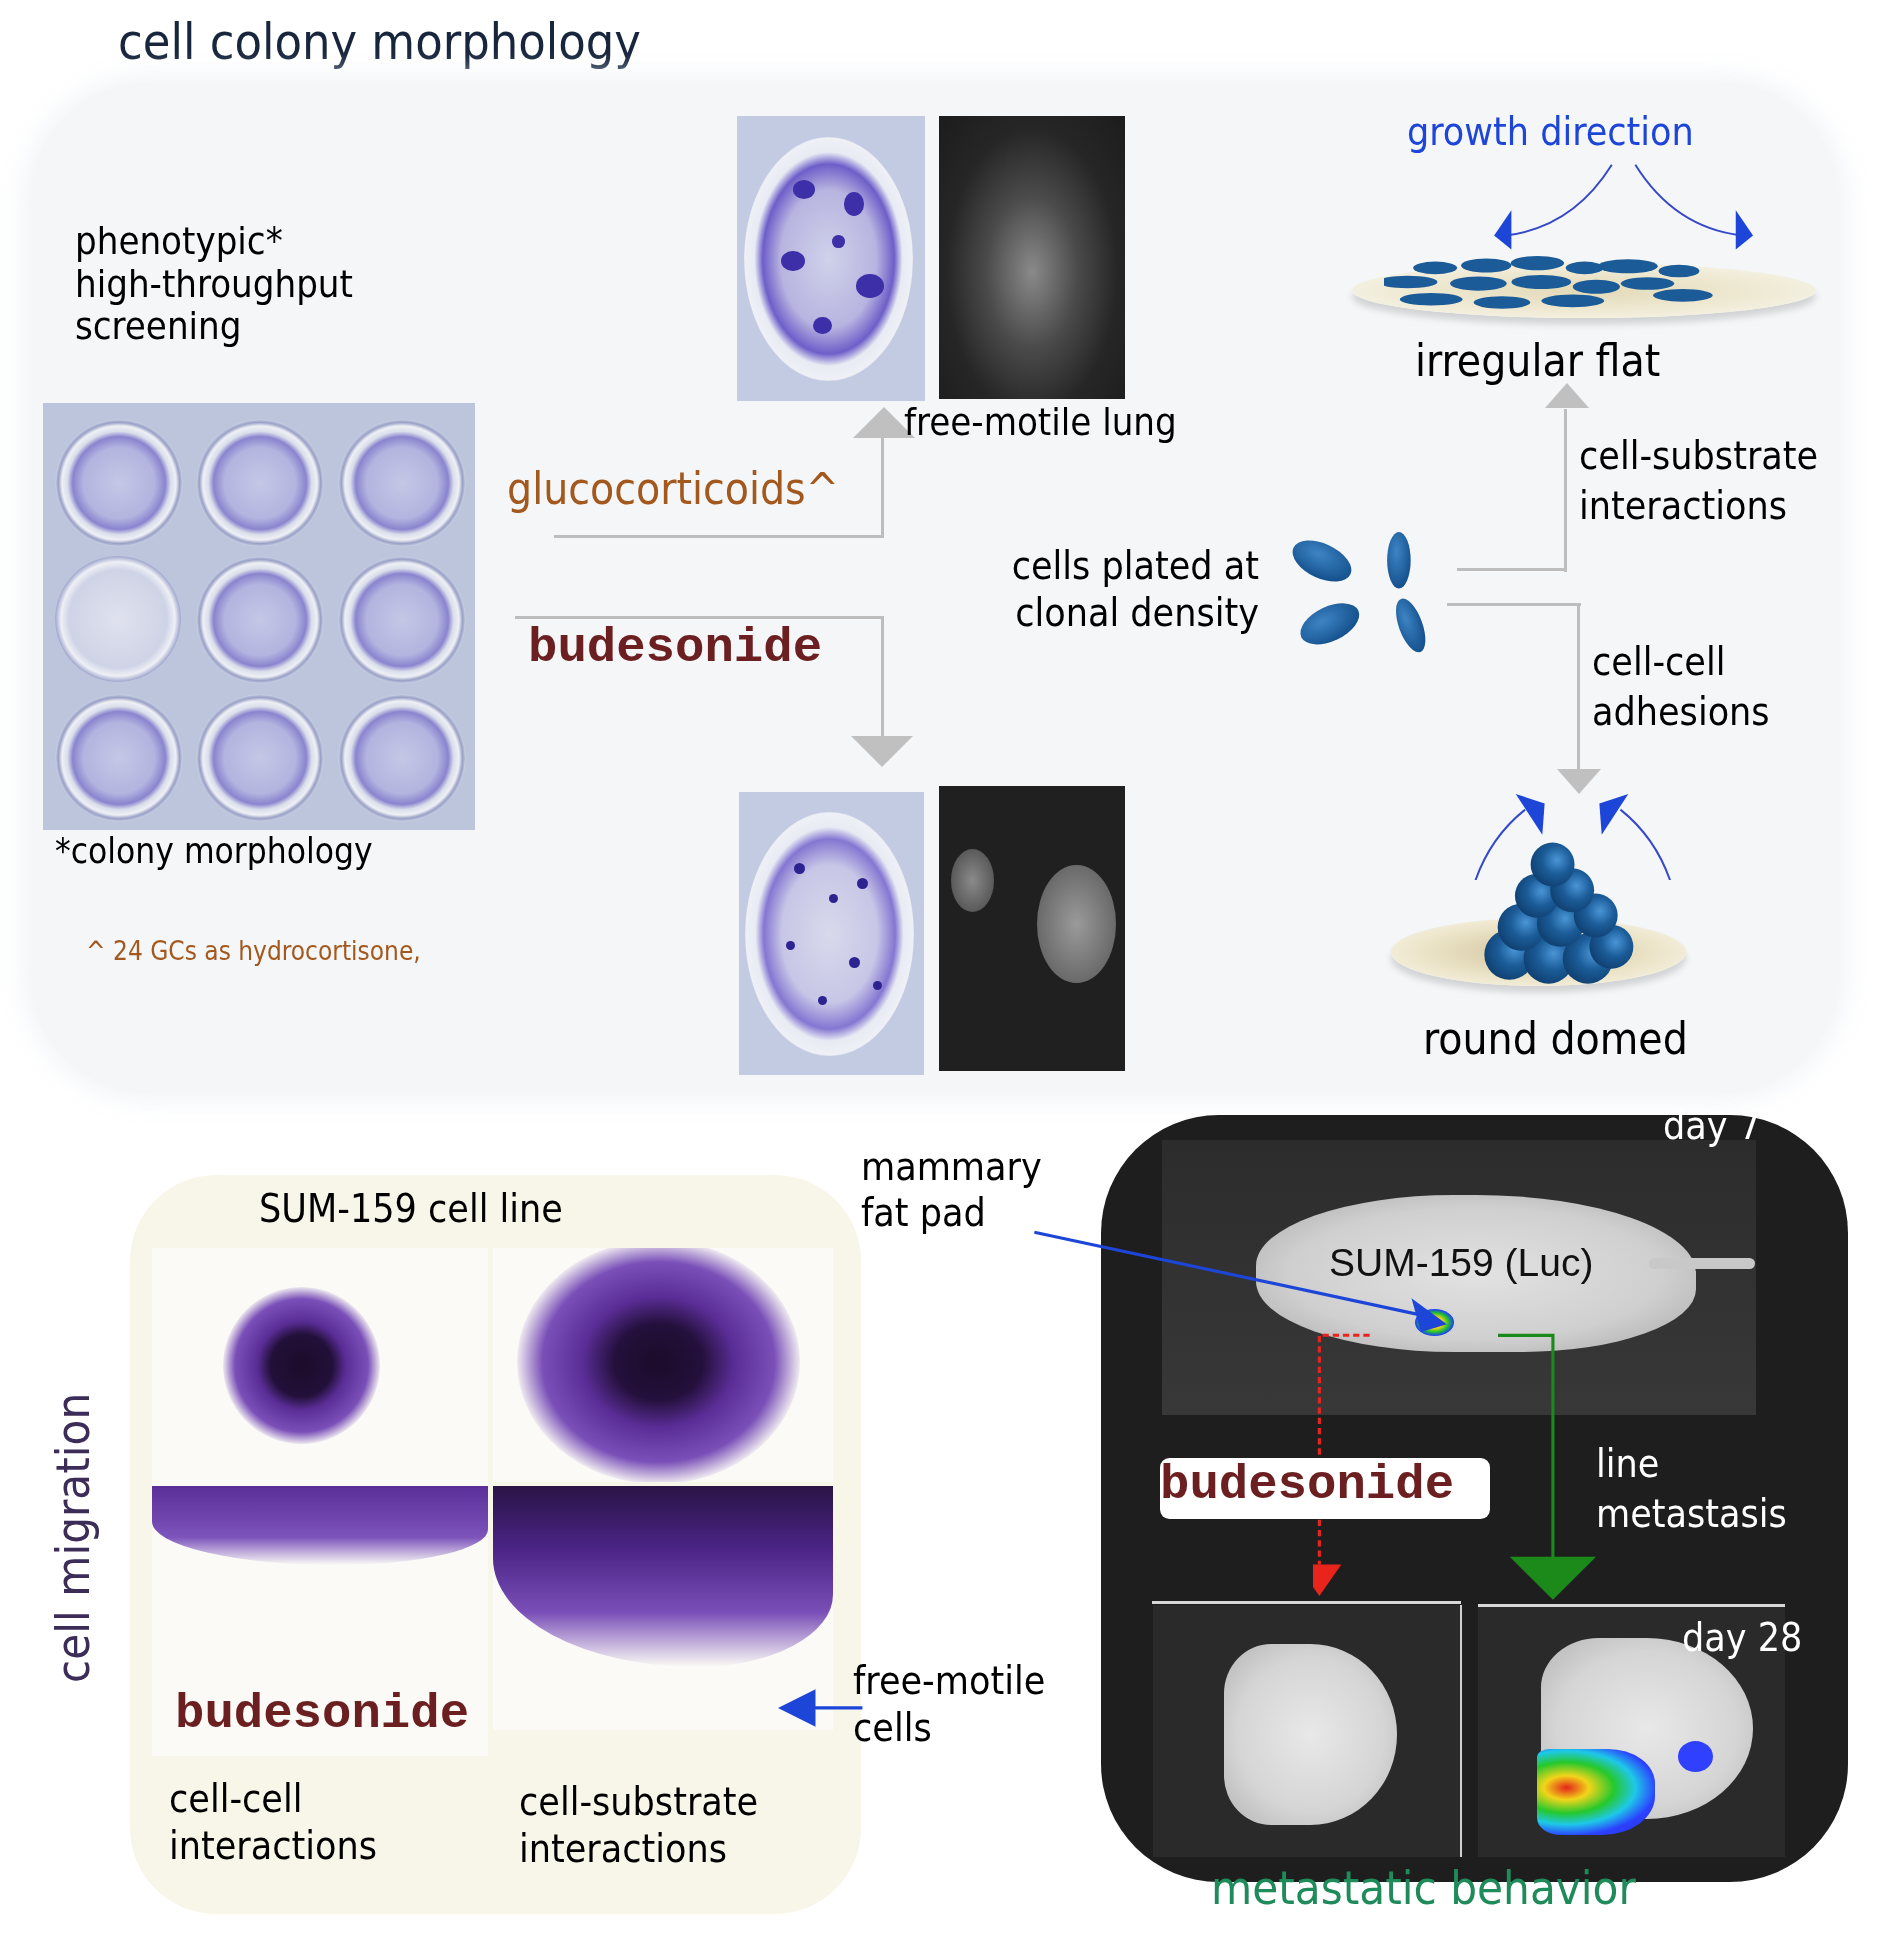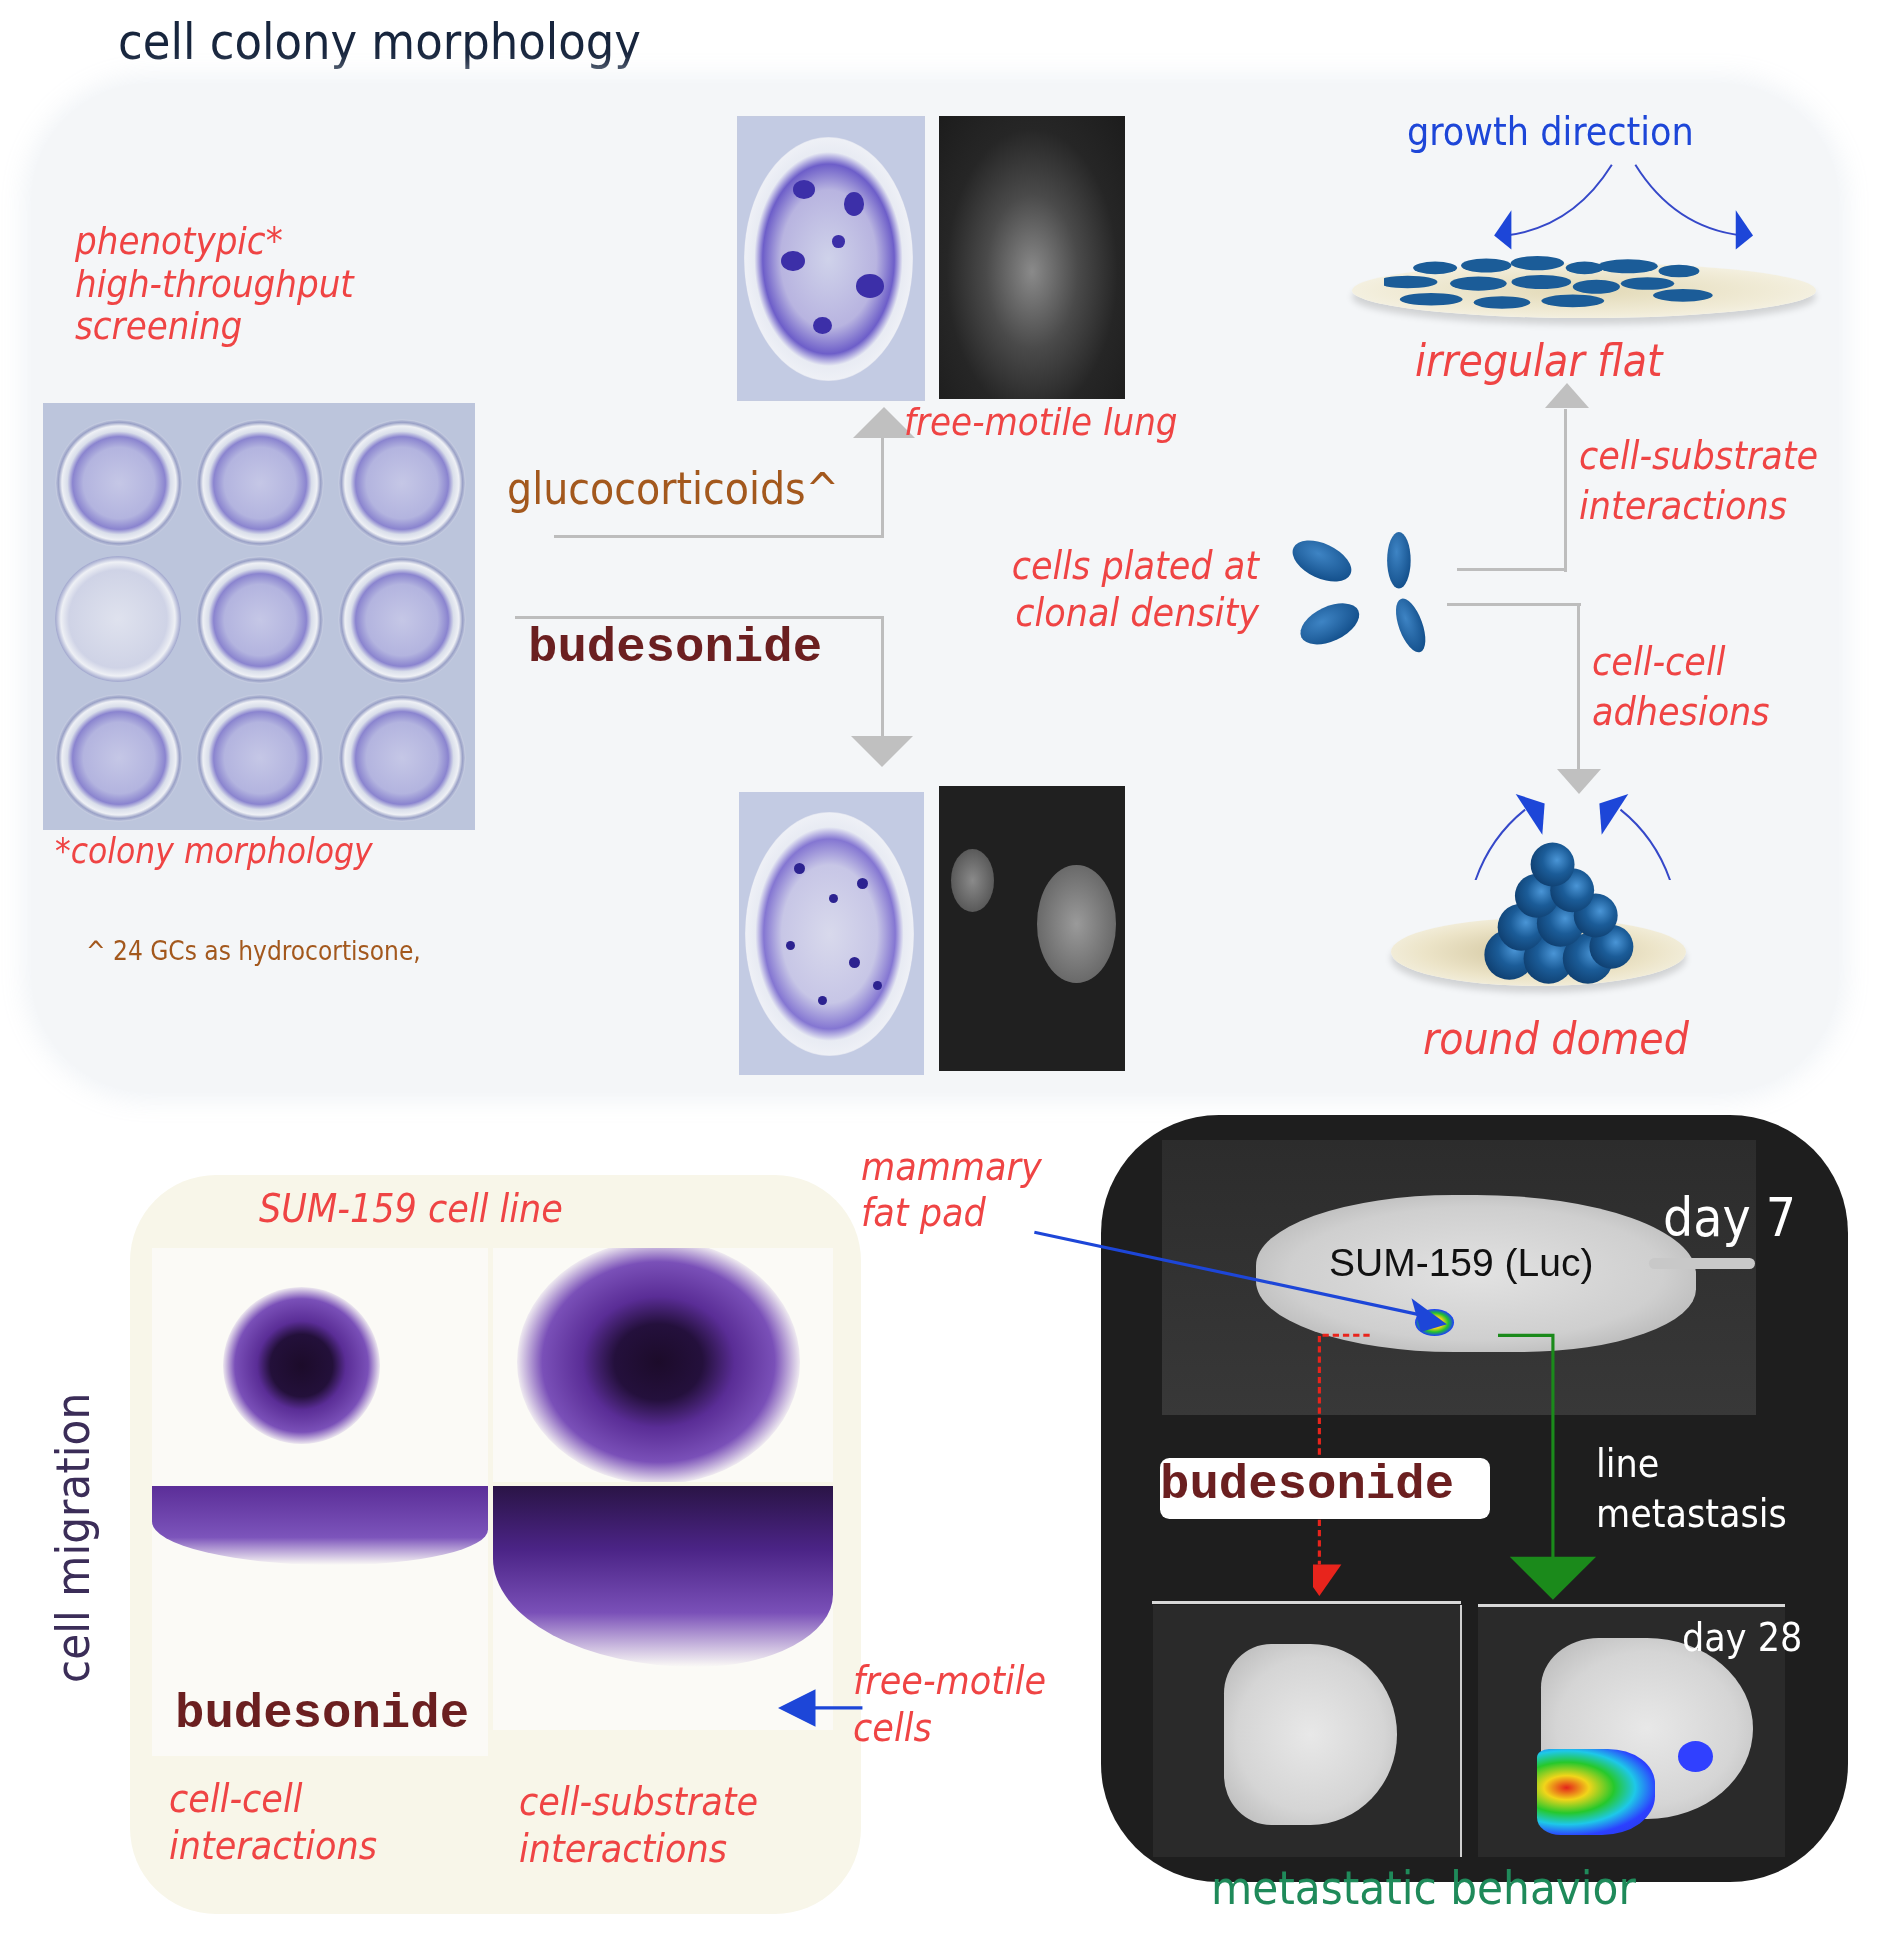--- a/index.html
+++ b/index.html
@@ -4,21 +4,21 @@
 <style>
   html,body{margin:0;padding:0;background:#ffffff;}
   body{width:1889px;height:1956px;position:relative;overflow:hidden;font-family:"Liberation Sans","DejaVu Sans",sans-serif;}
   .abs{position:absolute;}
   .txt{font-family:"DejaVu Sans Condensed","DejaVu Sans","Liberation Sans",sans-serif;white-space:nowrap;line-height:1.12;}
   .center{text-align:left;}
   
   #top-panel{left:31px;top:83px;width:1808px;height:1010px;background:#f4f6f8;border-radius:118px;
     box-shadow:0 0 23.6px 7.9px rgba(240,243,246,0.9);}
   #title{left:118px;top:14px;font-size:50px;color:#17253d;}
-  .dark{color:#ef4444;font-style:italic;}
+  .dark{color:#000000;}
   .gc{color:#a3581d;}
   .bud{color:#6b1f20;font-weight:bold;font-family:Liberation Mono, monospace;}
   .blue{color:#1d46d8;}
   .gray-line{background:#bdbdbd;position:absolute;}
   
   .well{background:radial-gradient(circle at 50% 50%, #c5c7e6 0%, #b3b4df 40%, #8a84cf 52%, #d9deea 58%, #eef0f5 64%, #9aa1c6 68%, #c9d0e4 72%);
     border:0.8px solid #c4cbe0;}
   .micro{background:radial-gradient(ellipse at 50% 55%, #8a8a8a 0%, #4a4a4a 35%, #262626 65%, #1c1c1c 100%);}
   .micro2{background:#202020;}
   .blob{position:absolute;border-radius:50%;}
@@ -231,21 +231,21 @@
   <div>fat pad</div>
 </div>
 
 <div id="dark-panel" class="abs"></div>
 
 <div class="abs mouse-bg" style="left:1162px;top:1140px;width:594px;height:275px;">
   <div class="abs" style="left:94px;top:55px;width:440px;height:157px;border-radius:45% 50% 40% 45%;background:radial-gradient(ellipse,#e2e2e2 0%,#cfcfcf 60%,#b5b5b5 85%,rgba(100,100,100,0) 100%);"></div>
   <div class="abs" style="left:487px;top:118px;width:106px;height:11px;background:#c8c8c8;border-radius:5.5px;"></div>
   <div class="abs" style="left:253px;top:169px;width:39px;height:27px;border-radius:50%;background:radial-gradient(ellipse,#e02b1c 0%,#f2d21a 30%,#22c32e 50%,#1c3cff 70%,#1018d0 85%,rgba(0,0,0,0) 100%);"></div>
 </div>
-<div class="abs txt" style="left:1663px;top:1188px;font-size:53px;color:#fff;">day 7</div>
+<div class="abs txt" style="left:1663px;top:1104px;font-size:39px;color:#fff;">day 7</div>
 <div class="abs txt" style="left:1329px;top:1241px;font-size:39px;color:#111;font-family:'Liberation Sans',sans-serif;">SUM-159 (Luc)</div>
 
 <svg class="abs" style="left:1034px;top:1226px;" width="425" height="110" viewBox="0 0 540 140">
   <line x1="0" y1="8" x2="500" y2="115" stroke="#1d46d8" stroke-width="4"></line>
   <polygon points="525,125 480,92 492,135" fill="#1d46d8"></polygon>
 </svg>
 
 <svg class="abs" style="left:1313px;top:1329px;" width="63" height="267" viewBox="0 0 80 340">
   <path d="M72 8 L8 8 L8 300" stroke="#e8241c" stroke-width="4" stroke-dasharray="8 5" fill="none"></path>
   <polygon points="-20,300 36,300 8,340" fill="#e8241c"></polygon>

